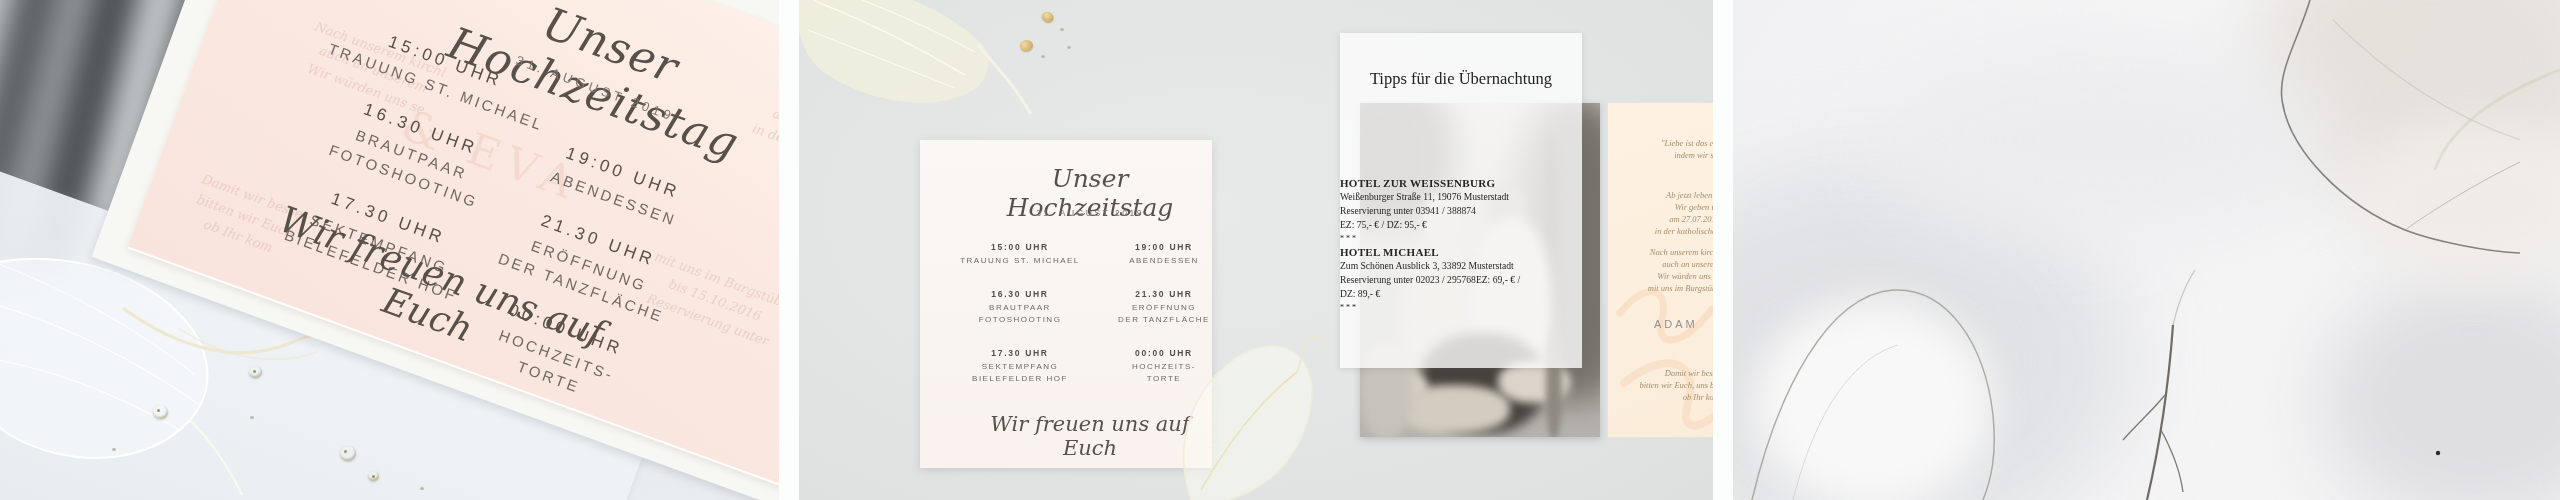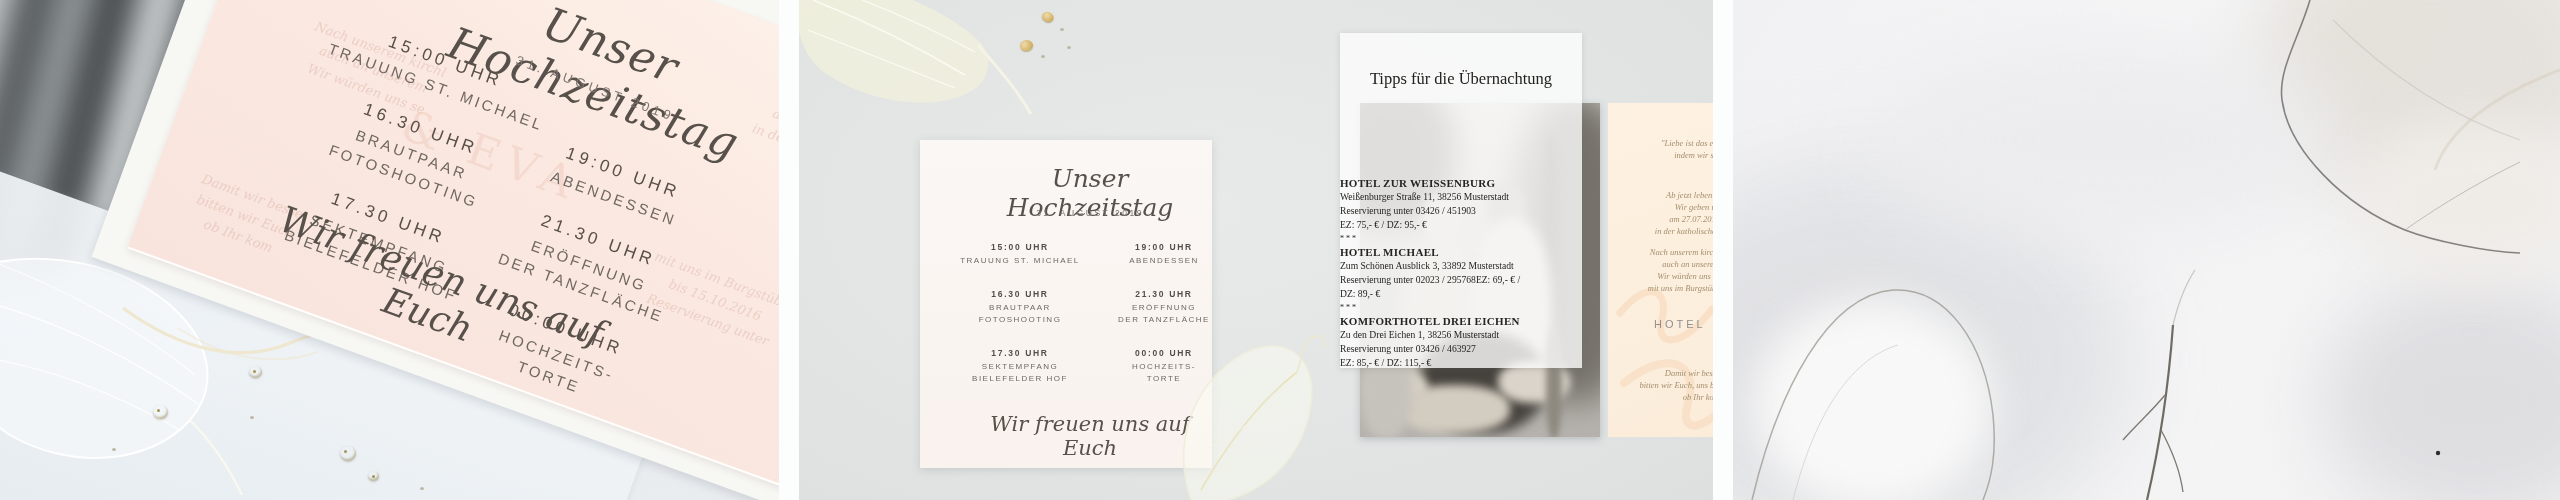--- a/index.html
+++ b/index.html
@@ -293,37 +293,31 @@
       <div class="blob" style="left:38px;top:282px;width:112px;height:48px;background:#d3ccc0;filter:blur(4px);"></div>
       <div class="blob" style="left:186px;top:225px;width:16px;height:112px;background:#8e897f;filter:blur(3px);"></div>
       <div class="blob" style="left:0;top:240px;width:52px;height:96px;background:#c6c3bc;filter:blur(5px);"></div>
     </div>
 
     <div class="vellum-card">
       <div class="vc-title">Tipps für die Übernachtung</div>
       <div class="vc-body">
         <div class="vc-hotel">
           <div class="vc-name">HOTEL ZUR WEISSENBURG</div>
-          <div class="vc-line">Weißenburger Straße 11, 38256 Musterstadt</div>
-          <div class="vc-line">Reservierung unter 03426 / 451903</div>
+          <div class="vc-line">Weißenburger Straße 11, 19076 Musterstadt</div>
+          <div class="vc-line">Reservierung unter 03941 / 388874</div>
           <div class="vc-line">EZ: 75,- € / DZ: 95,- €</div>
           <div class="vc-stars">***</div>
         </div>
         <div class="vc-hotel">
           <div class="vc-name">HOTEL MICHAEL</div>
           <div class="vc-line">Zum Schönen Ausblick 3, 33892 Musterstadt</div>
           <div class="vc-line">Reservierung unter 02023 / 295768EZ: 69,- € /</div>
           <div class="vc-line">DZ: 89,- €</div>
           <div class="vc-stars">***</div>
-        </div>
-        <div class="vc-hotel">
-          <div class="vc-name">KOMFORTHOTEL DREI EICHEN</div>
-          <div class="vc-line">Zu den Drei Eichen 1, 38256 Musterstadt</div>
-          <div class="vc-line">Reservierung unter 03426 / 463927</div>
-          <div class="vc-line">EZ: 85,- € / DZ: 115,- €</div>
         </div>
       </div>
     </div>
 
     <div class="cream-card">
       <svg class="cc-mark" viewBox="0 0 160 210">
         <path d="M 20 60 C 45 28 70 34 62 66 C 54 98 86 92 112 56" fill="none" stroke="#f6d6b6" stroke-width="7" stroke-linecap="round" opacity=".55"></path>
         <path d="M 24 130 C 66 96 100 108 88 150 C 76 192 120 170 142 128" fill="none" stroke="#f6d6b6" stroke-width="8" stroke-linecap="round" opacity=".5"></path>
       </svg>
       <div class="cc-group cc-quote">
@@ -335,21 +329,21 @@
         <div>Wir geben un</div>
         <div>am 27.07.2017</div>
         <div>in der katholischen</div>
       </div>
       <div class="cc-group cc-b2">
         <div>Nach unserem kirchl</div>
         <div>auch an unserem</div>
         <div>Wir würden uns se</div>
         <div>mit uns im Burgstübe</div>
       </div>
-      <div class="cc-name">HOTEL</div>
+      <div class="cc-name">ADAM</div>
       <div class="cc-group cc-b3">
         <div>Damit wir besse</div>
         <div>bitten wir Euch, uns bis</div>
         <div>ob Ihr kom</div>
       </div>
     </div>
   </section>
 
   <div class="divider div2"></div>
 

